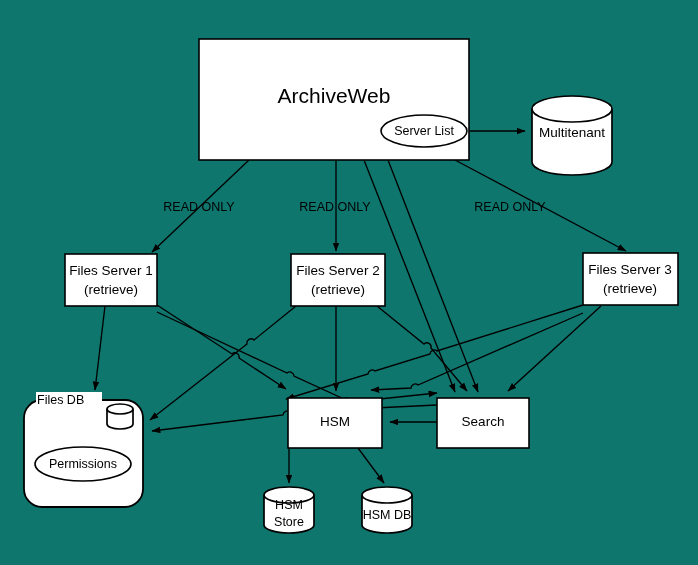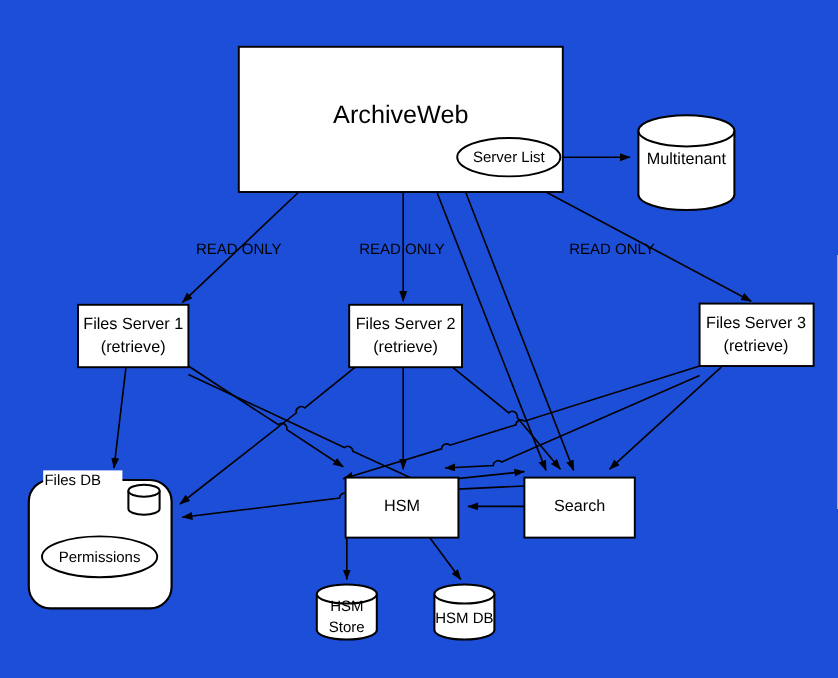--- a/index.html
+++ b/index.html
@@ -7,21 +7,21 @@
     padding: 0;
     background: #ffffff;
   }
   body {
     font-family: "Liberation Sans", sans-serif;
   }
   #canvas-wrap {
     position: relative;
     width: 698px;
     height: 565px;
-    background: #1d4ed8;
+    background: #0f766e;
     overflow: hidden;
   }
   svg#diagram {
     display: block;
     width: 698px;
     height: 565px;
   }
   .node-rect {
     fill: #ffffff;
     stroke: #000000;

